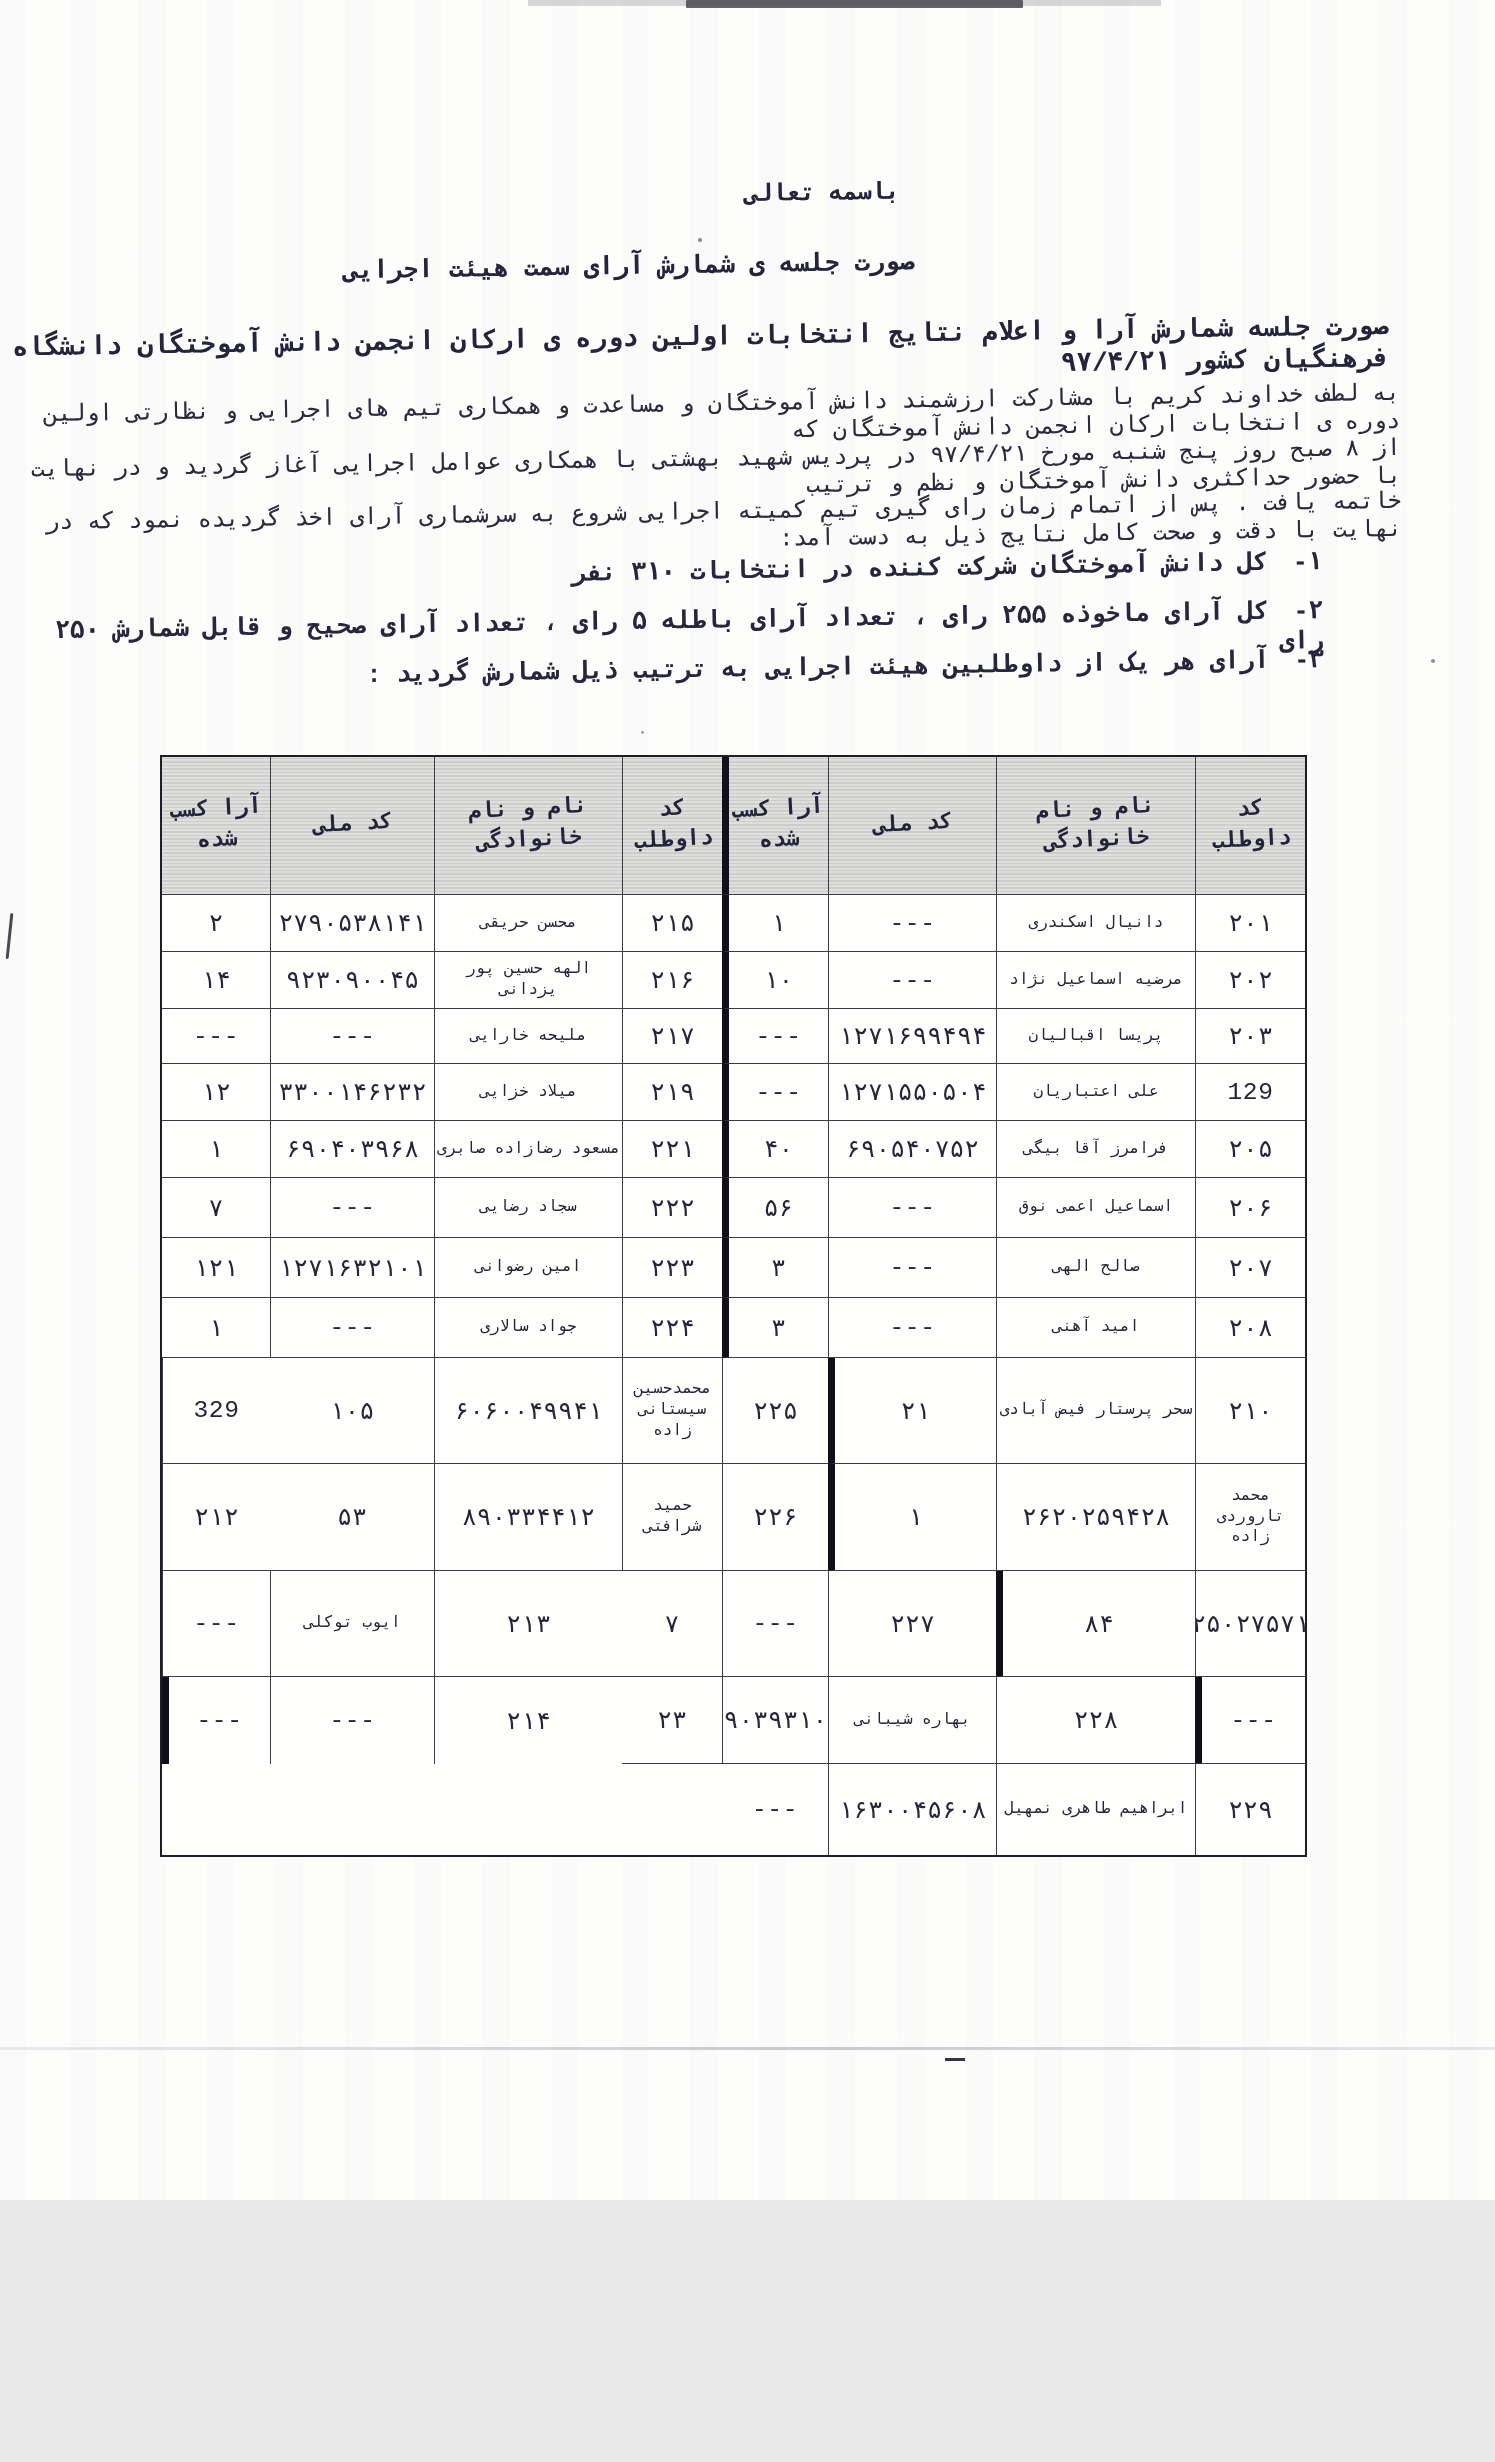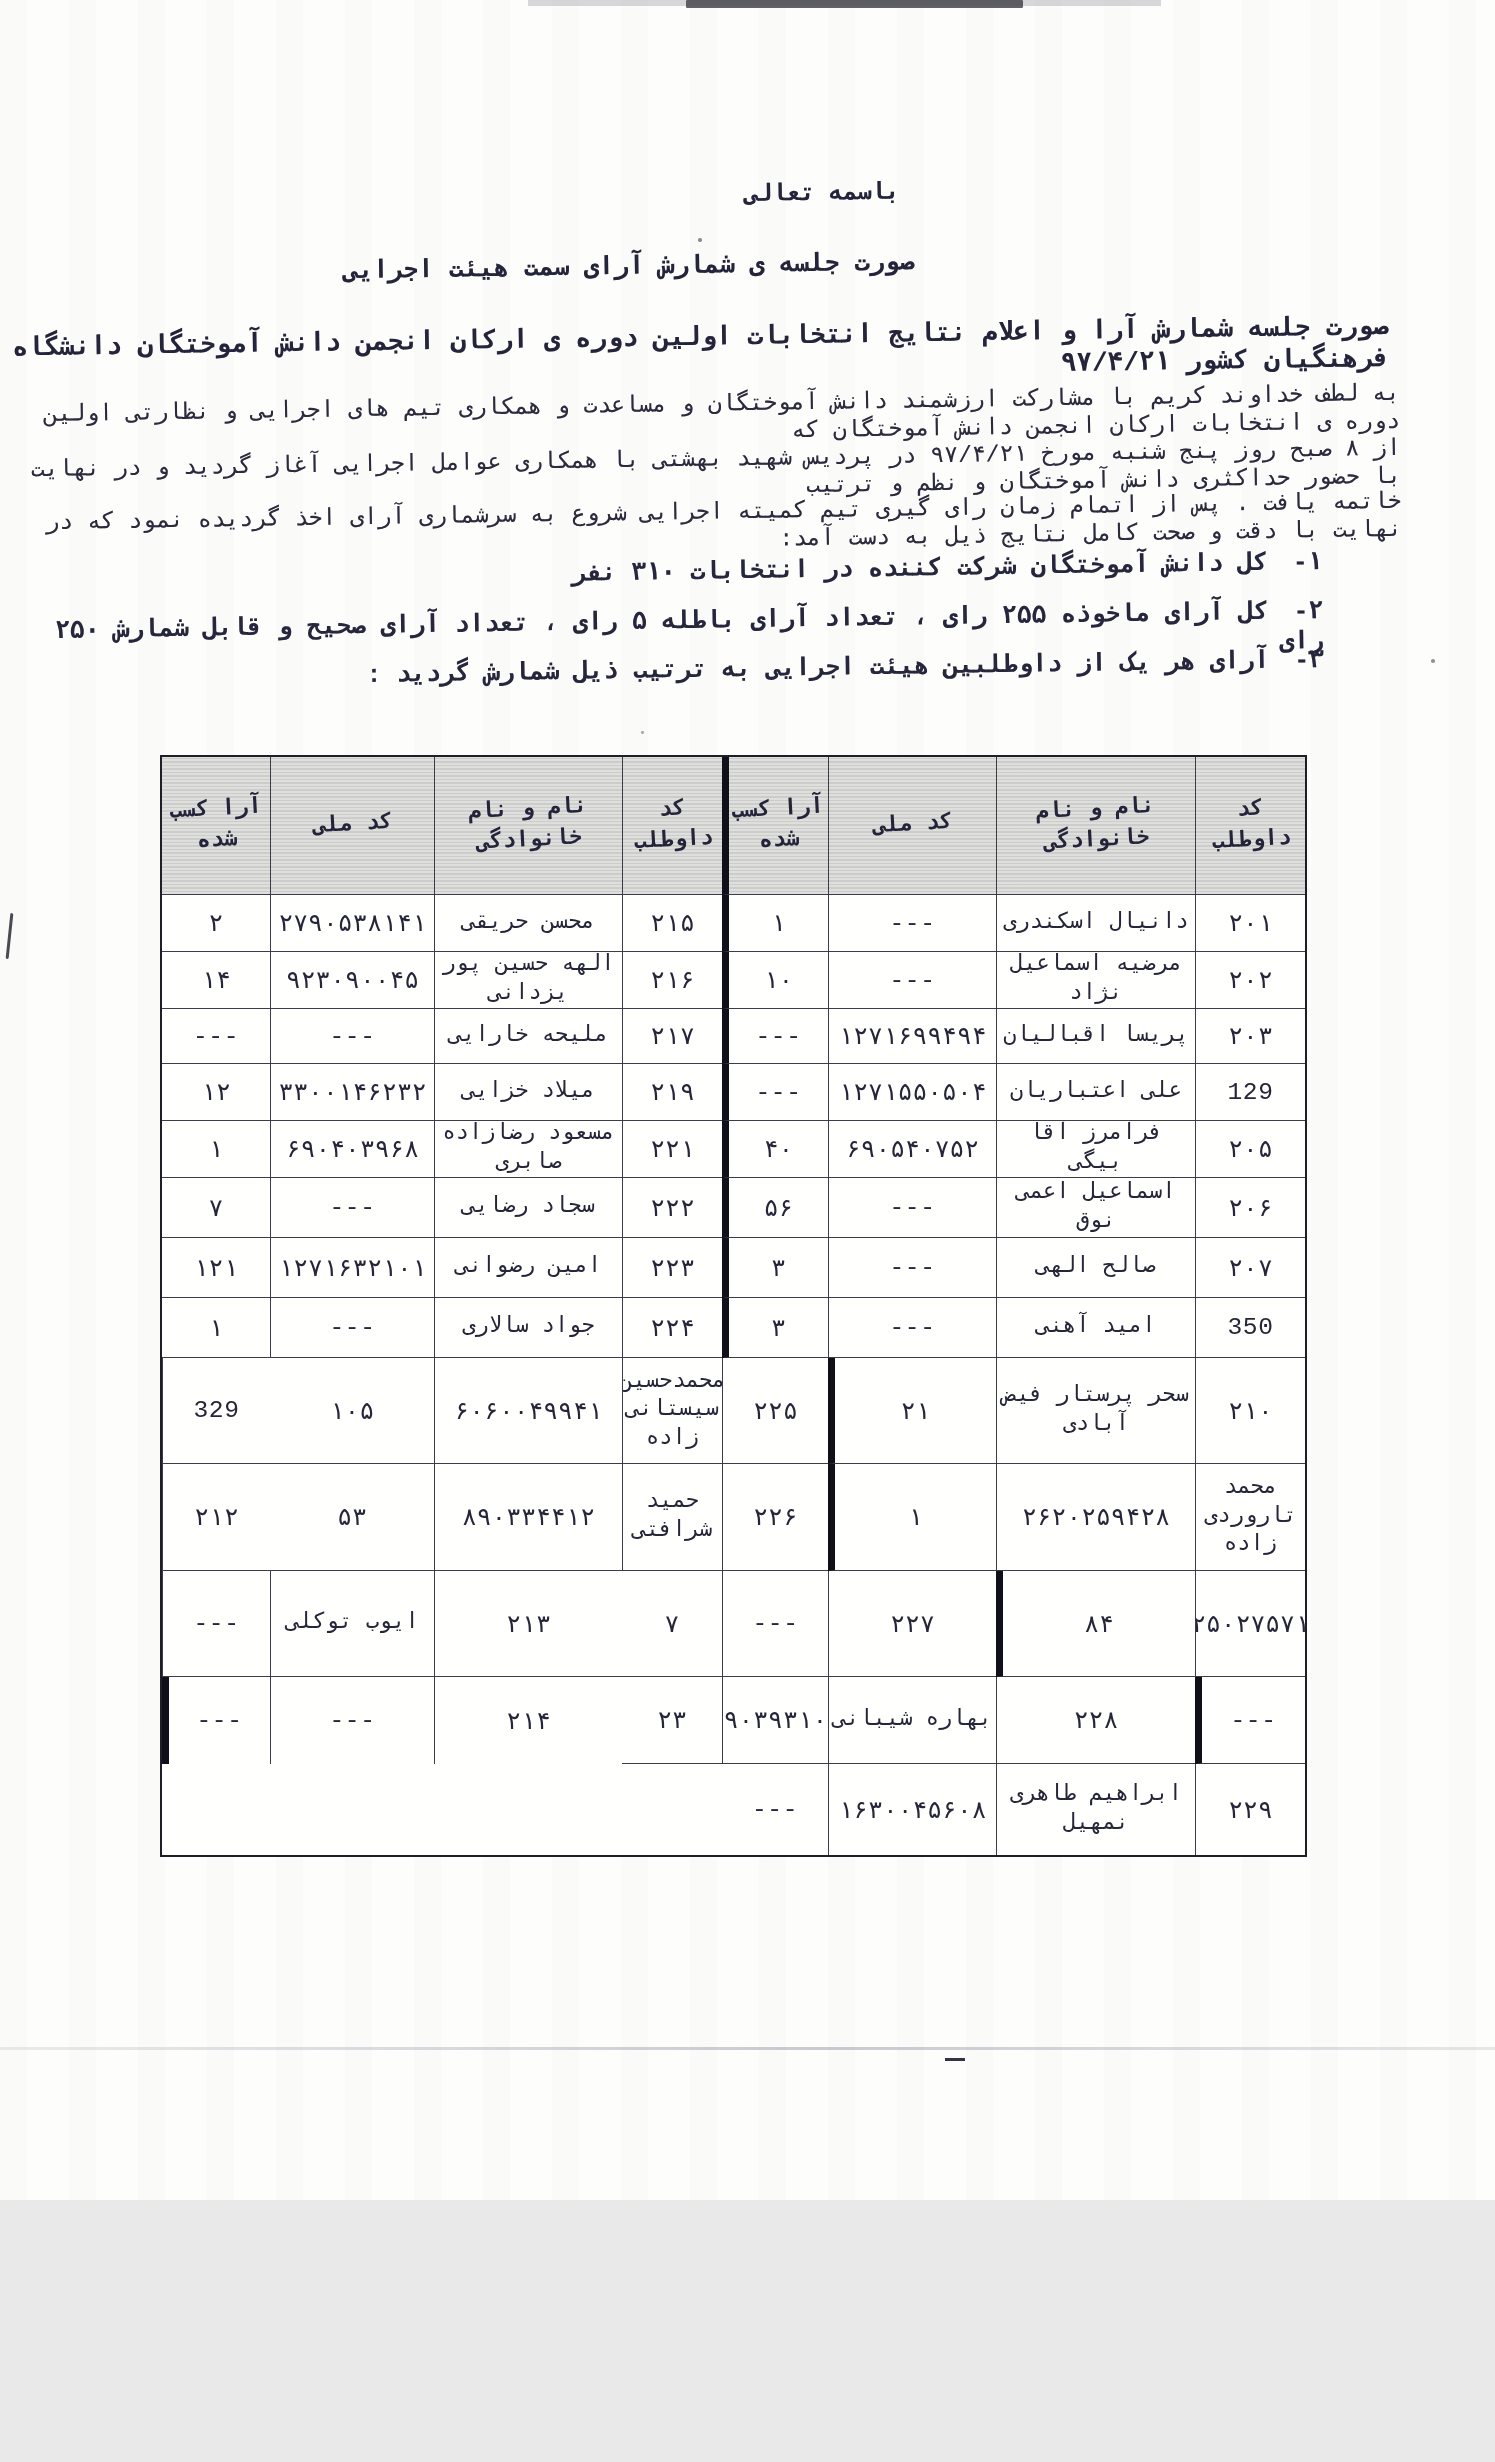--- a/index.html
+++ b/index.html
@@ -49,21 +49,21 @@
     box-sizing:border-box;
     border-left:1.2px solid #3c3c49; border-bottom:1.8px solid #3c3c49;
     display:flex; align-items:center; justify-content:center;
     text-align:center; white-space:pre-line; overflow:hidden;
     color:#26263a;
   }
   .cell.c4{ border-left:7.6px solid #10101a; }
   .cell.c8{ border-left:none; }
   .cell.last-row{ border-bottom:none; }
   .cell.num { font-size:24.6px; letter-spacing:0.6px; }
-  .cell.name{ font-size:22px; line-height:1.3; }
+  .cell.name{ font-size:16px; line-height:1.3; }
   .cell.head{ background:#d4d4d2;
     background-image:repeating-linear-gradient(0deg, rgba(255,255,255,.25) 0 1.8px, rgba(0,0,0,.04) 1.8px 3.5px); }
   .cell.head span{ display:block; font-size:22px; font-weight:700; line-height:1.4;
     transform:rotate(-3deg); white-space:pre-line; text-align:center; color:#23233a;}
 </style>
 </head>
 <body>
 
 <div class="page">
 
@@ -161,21 +161,21 @@
       <div class="cell c7 num">---</div>
       <div class="cell c8 num">۷</div>
       <div class="cell c1 num">۲۰۷</div>
       <div class="cell c2 name">صالح الهی</div>
       <div class="cell c3 num">---</div>
       <div class="cell c4 num">۳</div>
       <div class="cell c5 num">۲۲۳</div>
       <div class="cell c6 name">امین رضوانی</div>
       <div class="cell c7 num">۱۲۷۱۶۳۲۱۰۱</div>
       <div class="cell c8 num">۱۲۱</div>
-      <div class="cell c1 num">350</div>
+      <div class="cell c1 num">۲۰۸</div>
       <div class="cell c2 name">امید آهنی</div>
       <div class="cell c3 num">---</div>
       <div class="cell c4 num">۳</div>
       <div class="cell c5 num">۲۲۴</div>
       <div class="cell c6 name">جواد سالاری</div>
       <div class="cell c7 num">---</div>
       <div class="cell c8 num">۱</div>
       <div class="cell c1 num">۲۱۰</div>
       <div class="cell c2 name">سحر پرستار فیض آبادی</div>
       <div class="cell c4 num">۲۱</div>

